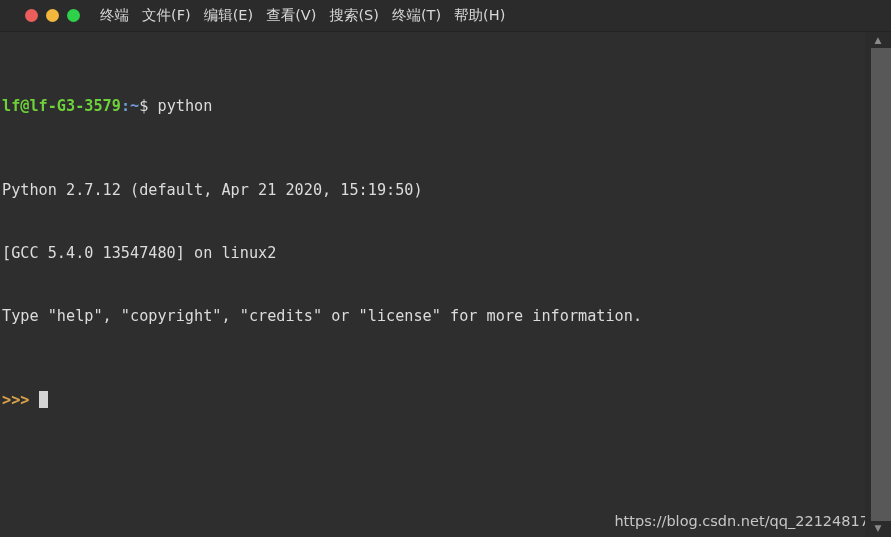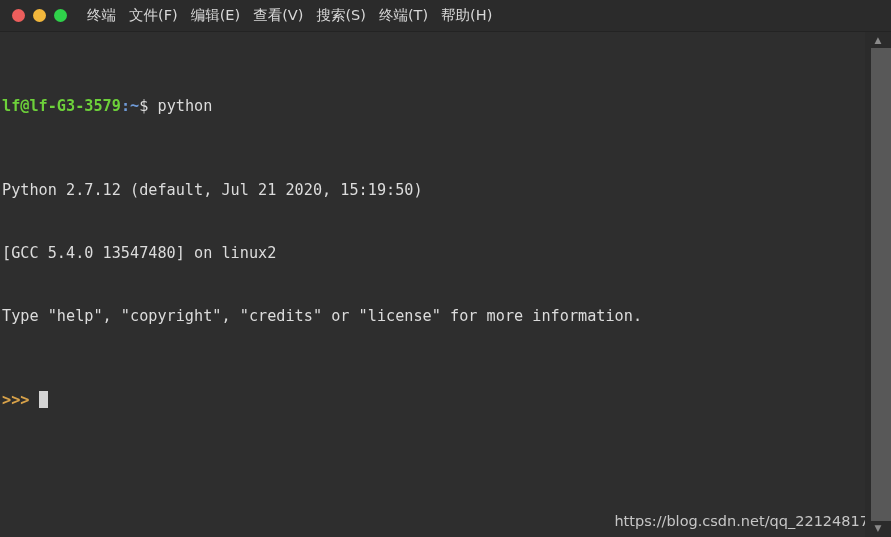--- a/index.html
+++ b/index.html
@@ -22,21 +22,21 @@
 
   
   .titlebar {
     position: absolute;
     top: 0; left: 0;
     width: 891px;
     height: 32px;
     background: #2b2b2b;
     display: flex;
     align-items: center;
-    padding-left: 12px;
+    padding-left: 25px;
     border-bottom: 1px solid #232323;
   }
 
   .traffic-lights {
     display: flex;
     align-items: center;
     gap: 8px;
     margin-right: 19px;
   }
   .light {
@@ -180,21 +180,21 @@
       <span class="menu-item">终端(T)</span>
       <span class="menu-item">帮助(H)</span>
     </div>
   </div>
 
   <div class="terminal">
     <div class="screen">
 
       <div class="line"><span class="c-green">lf@lf-G3-3579</span><span class="c-blue">:</span><span class="c-blue">~</span><span class="c-white">$</span><span class="c-white"> python</span></div>
 
-      <div class="line c-white">Python 2.7.12 (default, Jul 21 2020, 15:19:50)</div>
+      <div class="line c-white">Python 2.7.12 (default, Apr 21 2020, 15:19:50)</div>
       <div class="line c-white">[GCC 5.4.0 13547480] on linux2</div>
       <div class="line c-white">Type "help", "copyright", "credits" or "license" for more information.</div>
 
       <div class="line"><span class="c-prompt">&gt;&gt;&gt;</span><span class="c-white"> </span><span class="cursor"></span></div>
 
     </div>
 
     <div class="watermark">https://blog.csdn.net/qq_22124817</div>
   </div>
 

